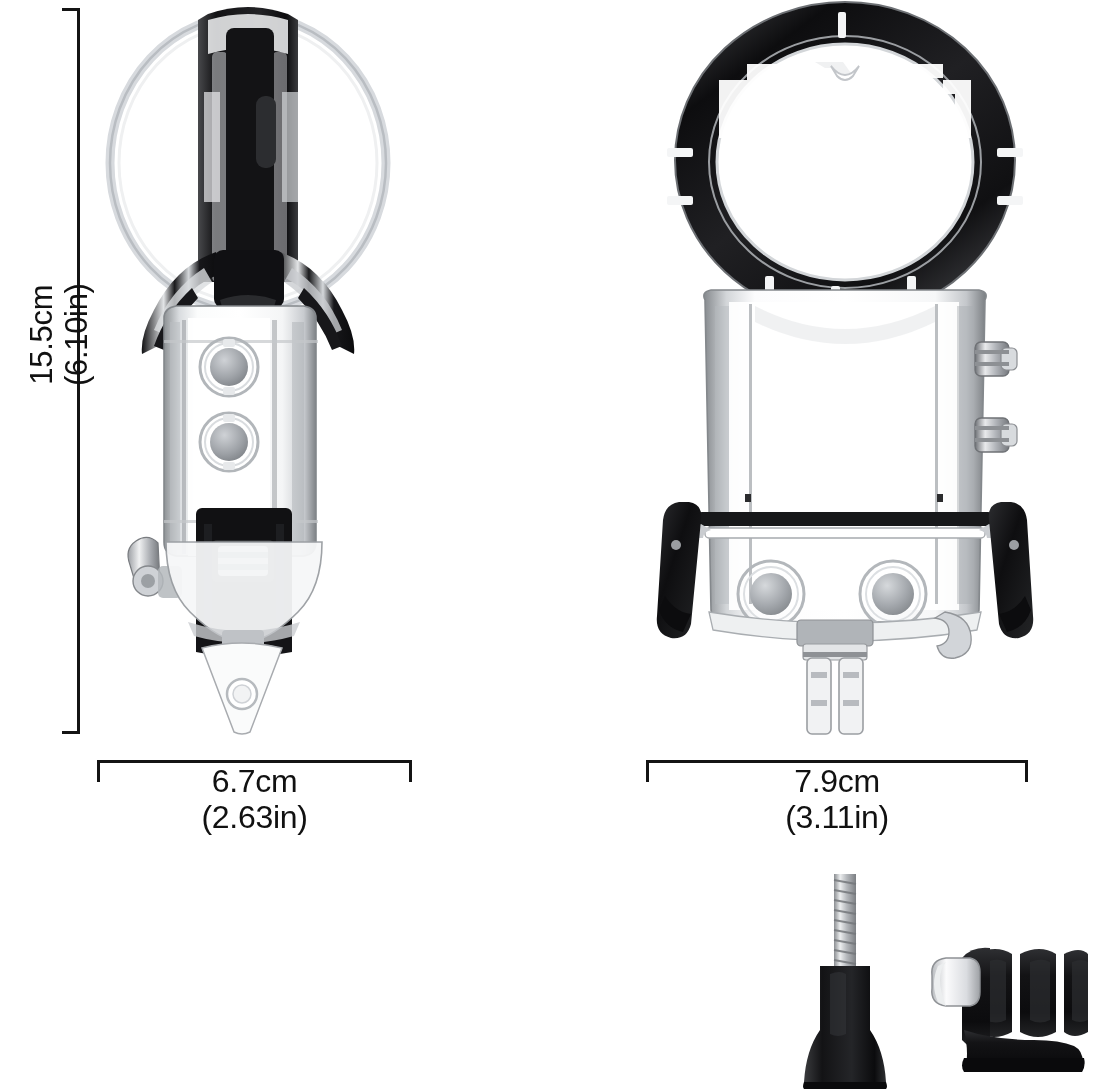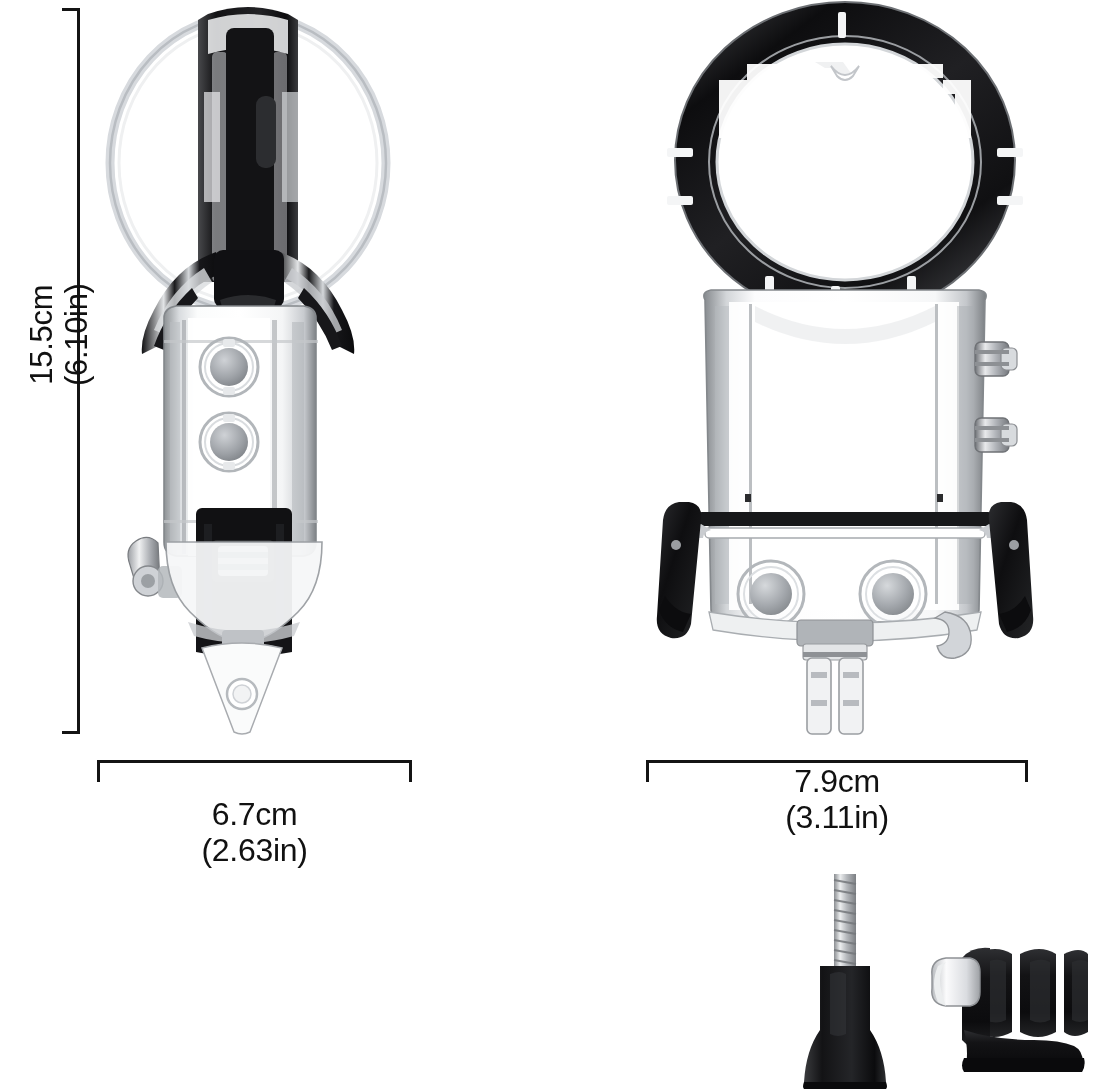--- a/index.html
+++ b/index.html
@@ -230,21 +230,21 @@
         <circle cx="146" cy="694" r="9" fill="#f2f3f4" stroke="#cfd2d6" stroke-width="1.5"></circle>
       </g>
     </svg>
   </div>
 
   <div class="hcaliper" style="left:97px; top:760px; width:315px;">
     <div class="spine"></div>
     <div class="tick l"></div>
     <div class="tick r"></div>
   </div>
-  <div class="dim-label hlabel" style="left:97px; top:764px; width:315px;margin-top:33px;">6.7cm
+  <div class="dim-label hlabel" style="left:97px; top:764px; width:315px;">6.7cm
 (2.63in)</div>
 
   <div class="art" style="left:645px; top:0px;">
     <svg width="400" height="750" viewBox="0 0 400 750" xmlns="http://www.w3.org/2000/svg">
       <defs>
         <linearGradient id="fv-ring" x1="0.1" y1="0" x2="0.9" y2="1">
           <stop offset="0" stop-color="#3c3d40"></stop>
           <stop offset="0.18" stop-color="#0d0d0f"></stop>
           <stop offset="0.48" stop-color="#202023"></stop>
           <stop offset="0.78" stop-color="#101012"></stop>

